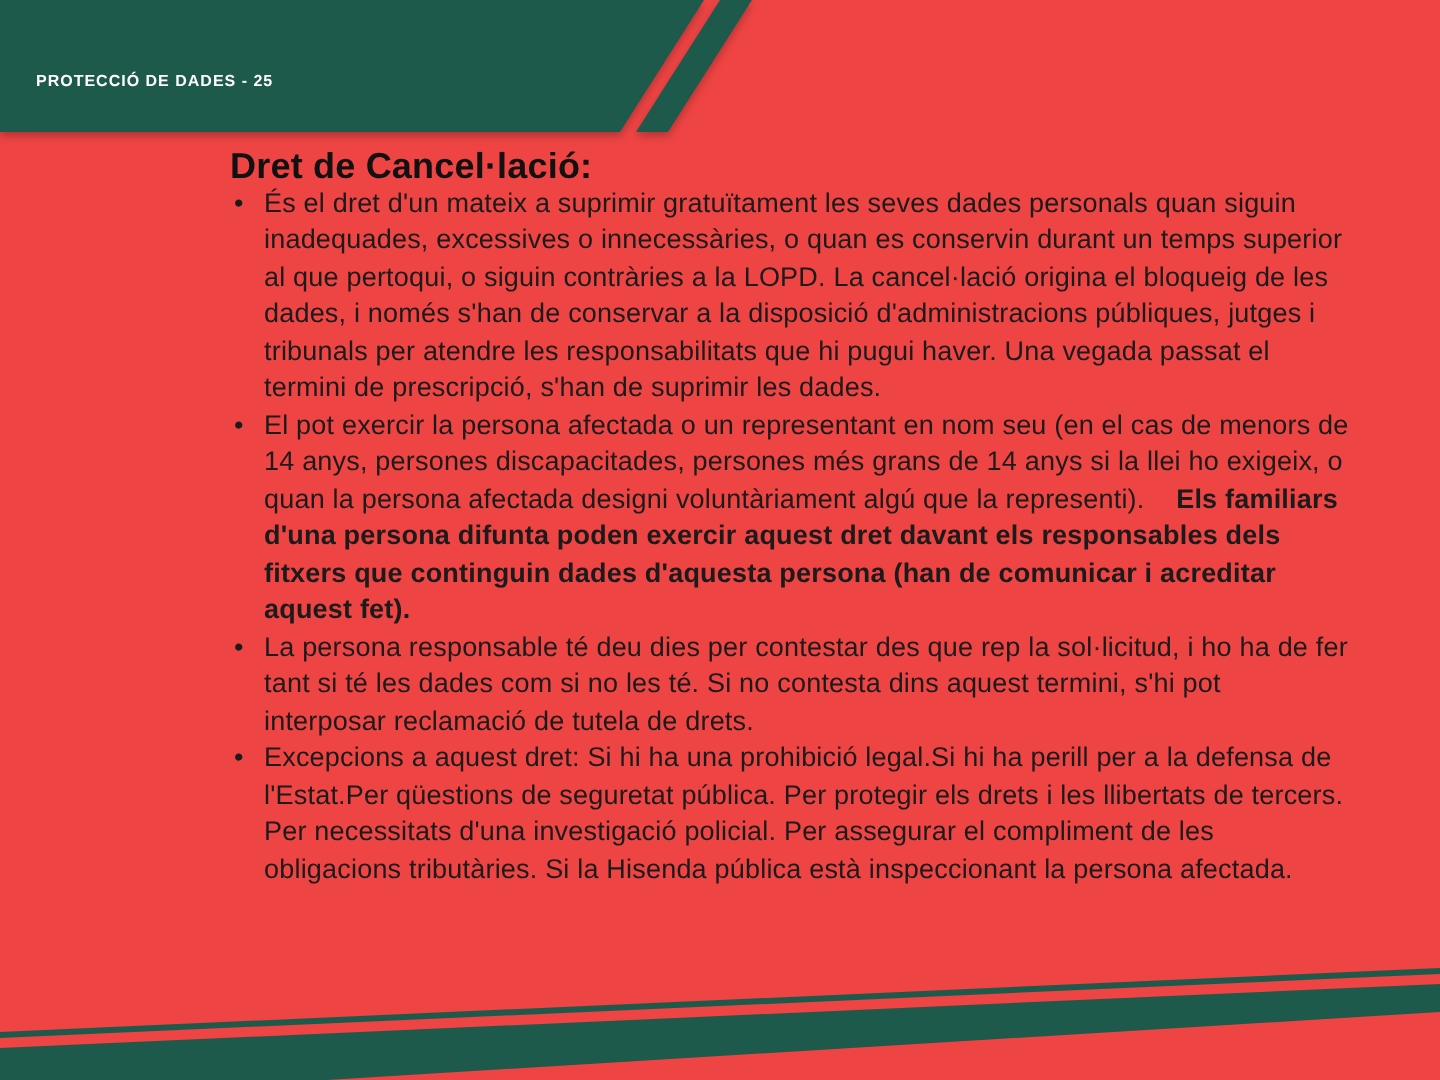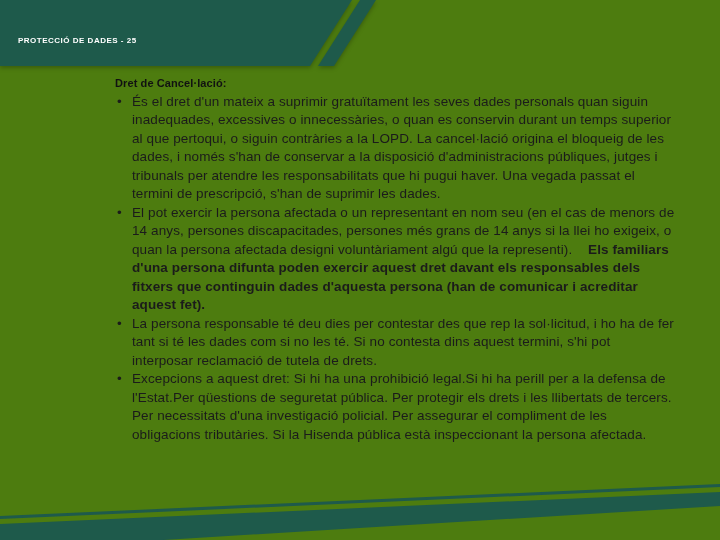--- a/index.html
+++ b/index.html
@@ -4,21 +4,21 @@
 <style>
   html, body {
     margin: 0;
     padding: 0;
     background: #ffffff;
   }
   .slide {
     position: relative;
     width: 720px;
     height: 540px;
-    background: #4d7c0f;
+    background: #ef4444;
     overflow: hidden;
     font-family: "Liberation Sans", sans-serif;
   }
 
   
   .header-svg {
     position: absolute;
     top: 0;
     left: 0;
     filter: drop-shadow(0 2px 2px rgba(0,0,0,0.25));
@@ -49,21 +49,21 @@
     top: 74px;
     left: 115px;
     width: 560px;
     color: #1b1b1b;
     font-size: 13.5px;
     line-height: 18.5px;
     letter-spacing: 0.1px;
   }
   .slide-title {
     margin: 0;
-    font-size: 11px;
+    font-size: 18px;
     font-weight: bold;
     line-height: 18.5px;
     color: #111111;
   }
   ul.bullets {
     margin: 0;
     padding: 0;
     list-style: none;
   }
   ul.bullets li {

